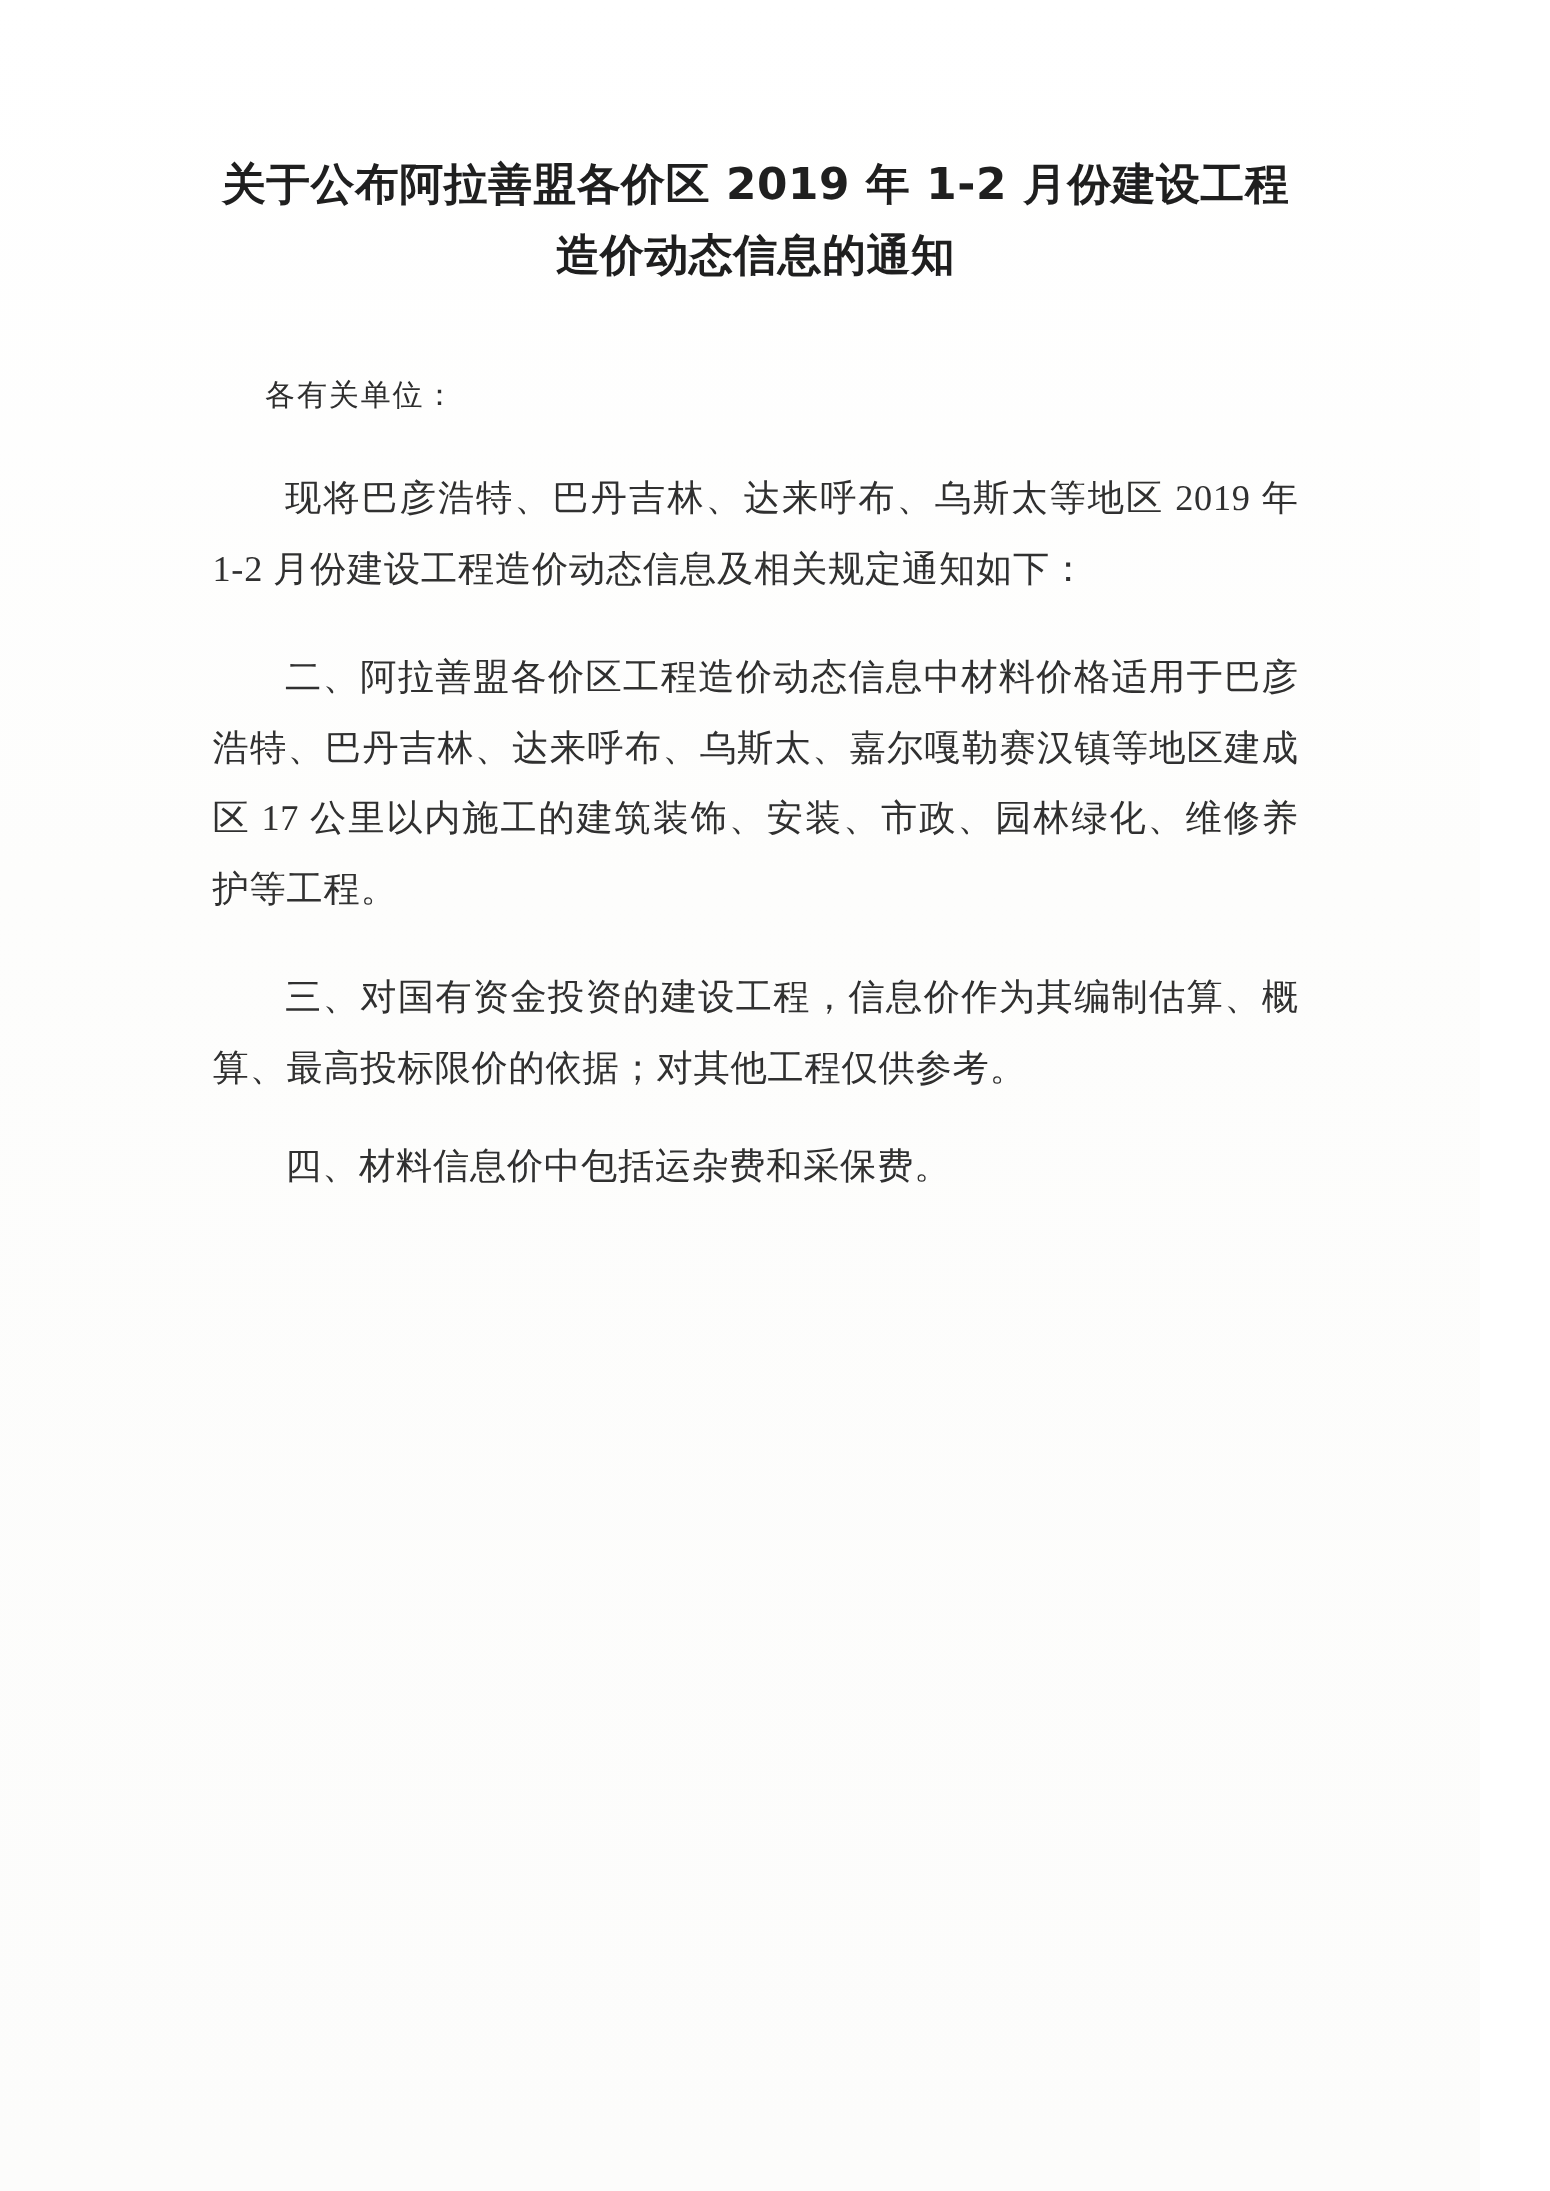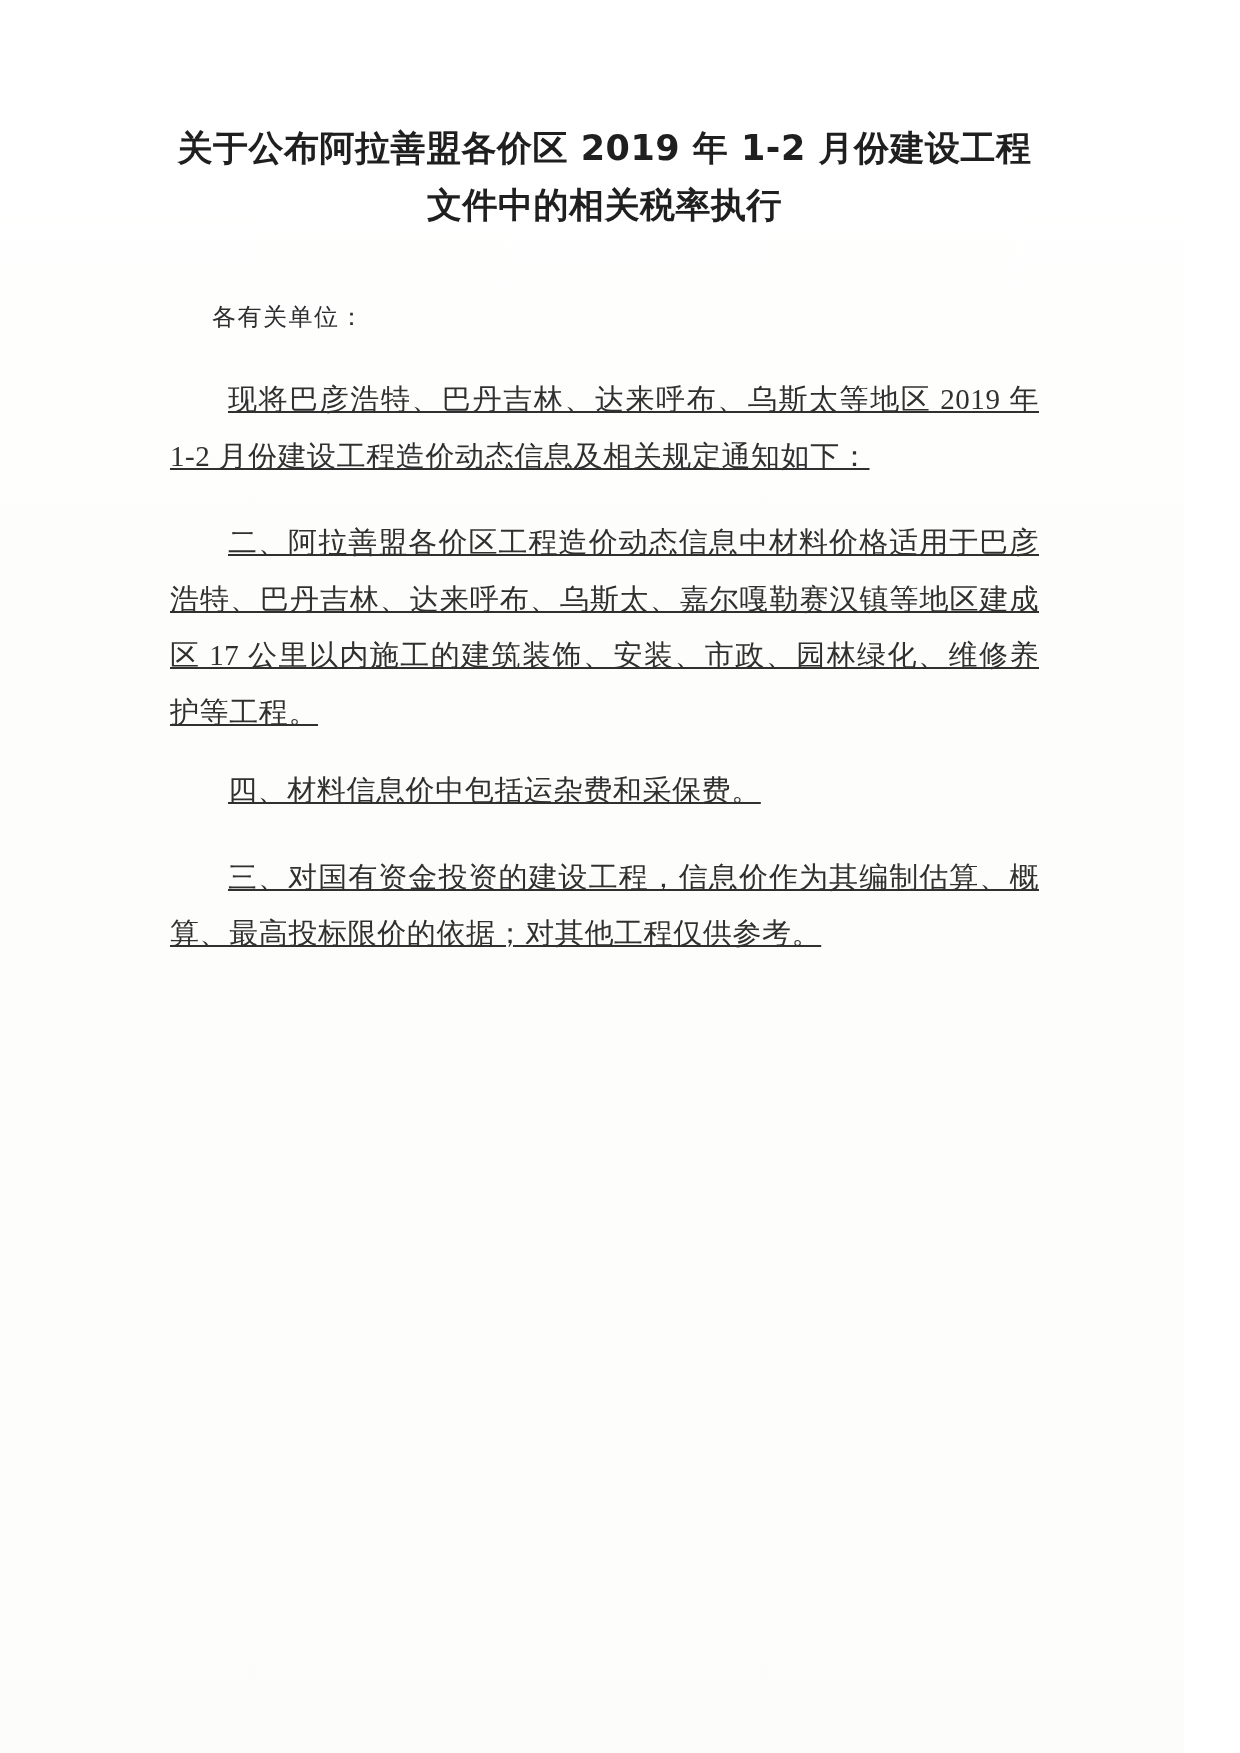--- a/index.html
+++ b/index.html
@@ -60,48 +60,47 @@
   }
   p.body-para {
     font-size: 29px;
     line-height: 1.95;
     letter-spacing: 0.6px;
     text-align: justify;
     text-justify: inter-ideograph;
     color: #303030;
     margin: 30px 0 0 0;
     text-indent: 2em;
-    text-decoration: underline;
   }
   p.body-para.tight {
     margin-top: 22px;
   }
   .footer-space {
     height: 60px;
   }
 </style>
 </head>
 <body>
 
 <div class="page">
   <div class="paper-texture"></div>
 
   <div class="content">
 
     <h1 class="doc-title">
       <span class="tline">关于公布阿拉善盟各价区 2019 年 1-2 月份建设工程</span>
-      <span class="tline">文件中的相关税率执行</span>
+      <span class="tline">造价动态信息的通知</span>
     </h1>
 
     <div class="salutation">各有关单位：</div>
 
     <p class="body-para">现将巴彦浩特、巴丹吉林、达来呼布、乌斯太等地区 2019 年 1-2 月份建设工程造价动态信息及相关规定通知如下：</p>
 
 
     <p class="body-para">二、阿拉善盟各价区工程造价动态信息中材料价格适用于巴彦浩特、巴丹吉林、达来呼布、乌斯太、嘉尔嘎勒赛汉镇等地区建成区 17 公里以内施工的建筑装饰、安装、市政、园林绿化、维修养护等工程。</p>
 
+    <p class="body-para">三、对国有资金投资的建设工程，信息价作为其编制估算、概算、最高投标限价的依据；对其他工程仅供参考。</p>
+
     <p class="body-para tight">四、材料信息价中包括运杂费和采保费。</p>
-
-    <p class="body-para">三、对国有资金投资的建设工程，信息价作为其编制估算、概算、最高投标限价的依据；对其他工程仅供参考。</p>
 
     <div class="footer-space"></div>
   </div>
 </div>
 
 </body></html>

